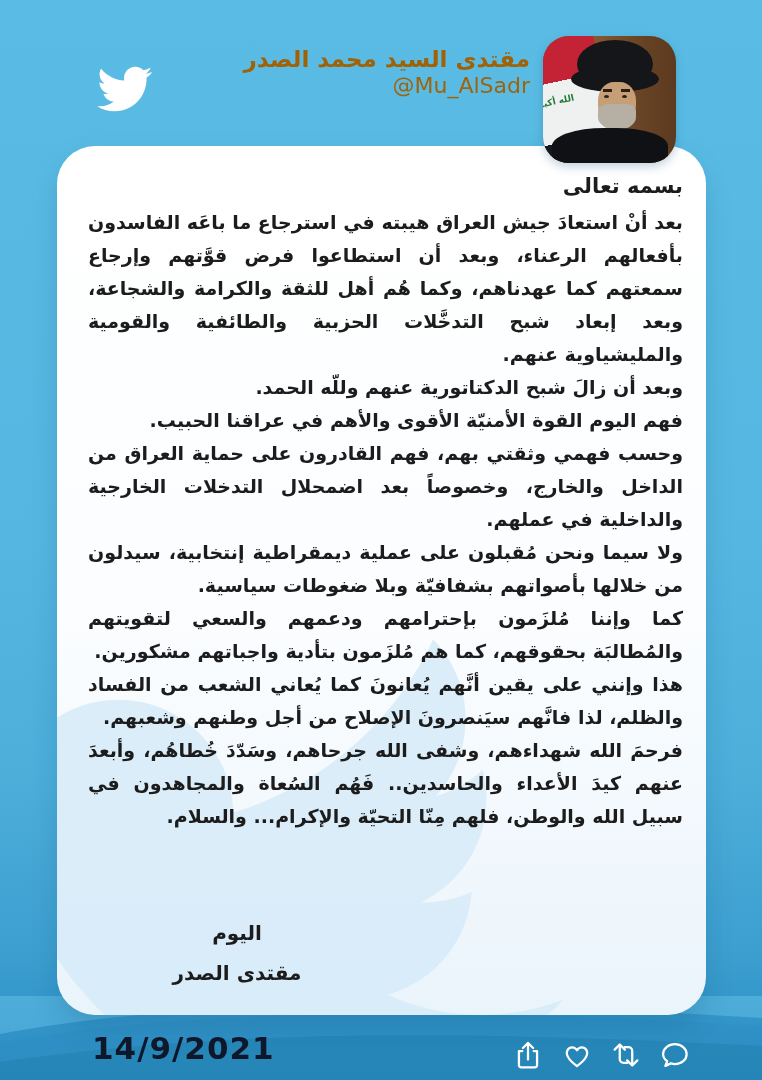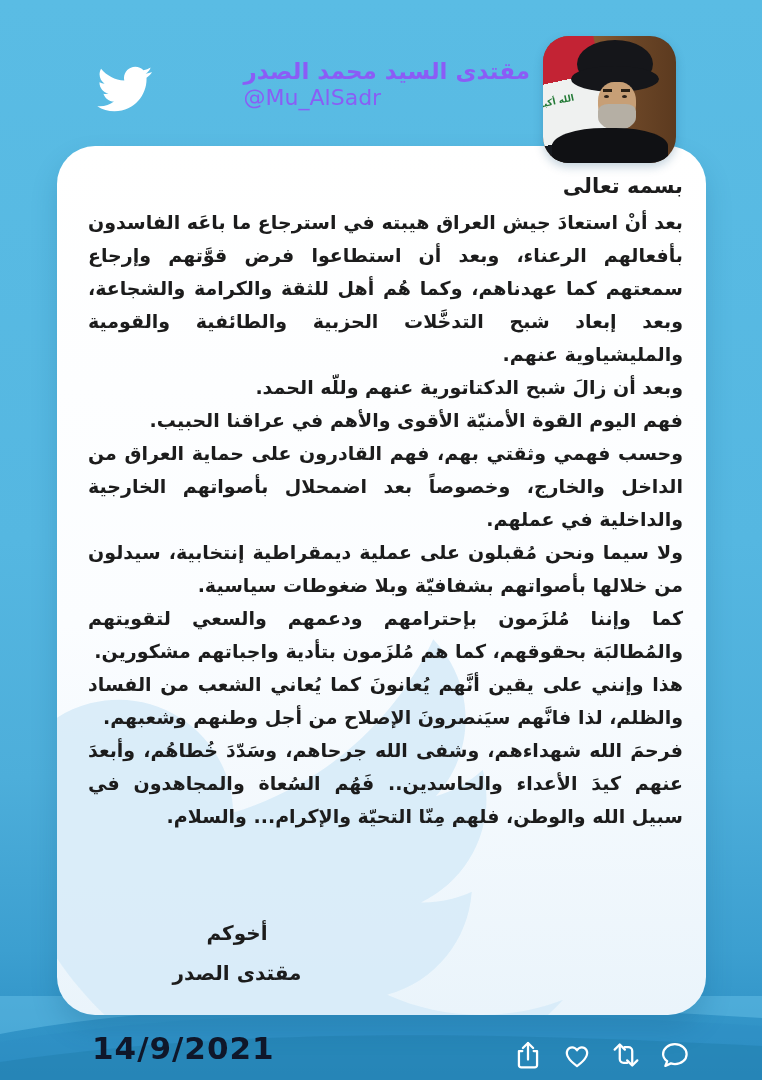--- a/index.html
+++ b/index.html
@@ -12,22 +12,22 @@
   }
 
   
   .waves { position:absolute; left:0; top:996px; width:762px; height:84px; z-index:1; }
 
   
   .logo { position:absolute; left:90px; top:60px; width:68px; height:58px; z-index:3; }
   .logo svg { width:100%; height:100%; fill:#ffffff; }
 
   .profile-text {
-    position:absolute; top:58px; right:232px; z-index:3;
-    direction:rtl; color:#8b5cf6;
+    position:absolute; top:46px; right:232px; z-index:3;
+    direction:rtl; text-align:right; color:#a16207;
   }
   .profile-name { font-size:23px; font-weight:700; letter-spacing:.2px; }
   .profile-handle { direction:ltr; font-size:22px; font-weight:400; margin-top:1px; opacity:.97; }
 
   .avatar {
     position:absolute; left:543px; top:36px; width:133px; height:127px;
     border-radius:26px; overflow:hidden; z-index:4;
     background:linear-gradient(90deg,#7a4f2b 0%,#8a5c33 35%,#6a4526 70%,#5c3a1f 100%);
     box-shadow:0 4px 10px rgba(20,80,120,.25);
   }
@@ -122,29 +122,29 @@
     <svg viewBox="0 0 24 24">
         <path d="M23.643 4.937c-.835.37-1.732.62-2.675.733.962-.576 1.7-1.49 2.048-2.578-.9.534-1.897.922-2.958 1.13-.85-.904-2.06-1.47-3.4-1.47-2.572 0-4.658 2.086-4.658 4.66 0 .364.042.718.12 1.06-3.873-.195-7.304-2.05-9.602-4.868-.4.69-.63 1.49-.63 2.342 0 1.616.823 3.043 2.072 3.878-.764-.025-1.482-.234-2.11-.583v.06c0 2.257 1.605 4.14 3.737 4.568-.392.106-.803.162-1.227.162-.3 0-.593-.028-.877-.082.593 1.85 2.313 3.198 4.352 3.234-1.595 1.25-3.604 1.995-5.786 1.995-.376 0-.747-.022-1.112-.065 2.062 1.323 4.51 2.093 7.14 2.093 8.57 0 13.255-7.098 13.255-13.254 0-.2-.005-.402-.014-.602.91-.658 1.7-1.477 2.323-2.41z"></path>
       </svg>
   </div>
 
   <div class="card-content">
     <h2 class="basmala">بسمه تعالى</h2>
     <p>بعد أنْ استعادَ جيش العراق هيبته في استرجاع ما باعَه الفاسدون بأفعالهم الرعناء، وبعد أن استطاعوا فرض قوَّتهم وإرجاع سمعتهم كما عهدناهم، وكما هُم أهل للثقة والكرامة والشجاعة، وبعد إبعاد شبح التدخَّلات الحزبية والطائفية والقومية والمليشياوية عنهم.</p>
     <p>وبعد أن زالَ شبح الدكتاتورية عنهم وللّه الحمد.</p>
     <p>فهم اليوم القوة الأمنيّة الأقوى والأهم في عراقنا الحبيب.</p>
-    <p>وحسب فهمي وثقتي بهم، فهم القادرون على حماية العراق من الداخل والخارج، وخصوصاً بعد اضمحلال بأصواتهم الخارجية والداخلية في عملهم.</p>
+    <p>وحسب فهمي وثقتي بهم، فهم القادرون على حماية العراق من الداخل والخارج، وخصوصاً بعد اضمحلال التدخلات الخارجية والداخلية في عملهم.</p>
     <p>ولا سيما ونحن مُقبلون على عملية ديمقراطية إنتخابية، سيدلون من خلالها بأصواتهم بشفافيّة وبلا ضغوطات سياسية.</p>
     <p>كما وإننا مُلزَمون بإحترامهم ودعمهم والسعي لتقويتهم والمُطالبَة بحقوقهم، كما هم مُلزَمون بتأدية واجباتهم مشكورين.</p>
     <p>هذا وإنني على يقين أنَّهم يُعانونَ كما يُعاني الشعب من الفساد والظلم، لذا فانَّهم سيَنصرونَ الإصلاح من أجل وطنهم وشعبهم.</p>
     <p>فرحمَ الله شهداءهم، وشفى الله جرحاهم، وسَدّدَ خُطاهُم، وأبعدَ عنهم كيدَ الأعداء والحاسدين.. فَهُم السُعاة والمجاهدون في سبيل الله والوطن، فلهم مِنّا التحيّة والإكرام... والسلام.</p>
   </div>
 
   <div class="signature">
-    <div>أخوكم</div>
+    <div>اليوم</div>
     <div>مقتدى الصدر</div>
   </div>
 </main>
 
 <div class="date">14/9/2021</div>
 
 <div class="actions">
   <span class="act">
     <svg viewBox="0 0 24 24">
       <path d="M8 9.2 H5.6 V19.2 A1.6 1.6 0 0 0 7.2 20.8 H16.8 A1.6 1.6 0 0 0 18.4 19.2 V9.2 H16"></path>

